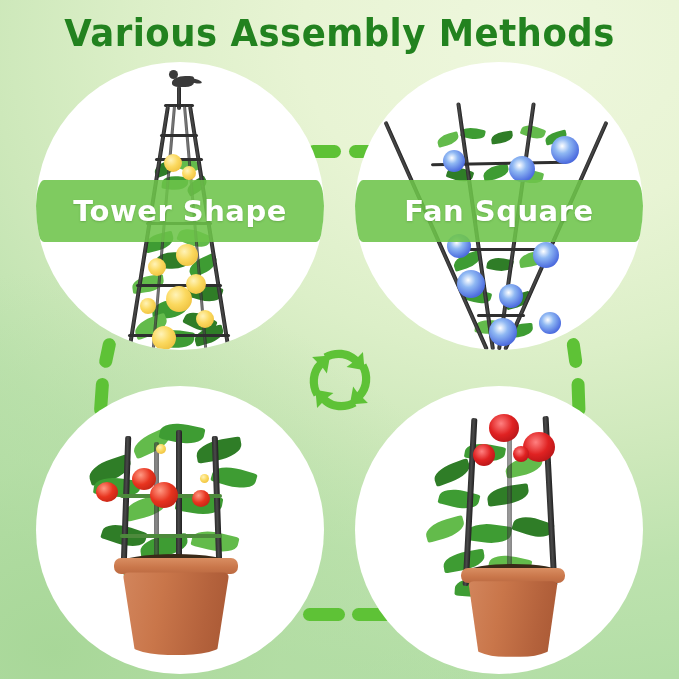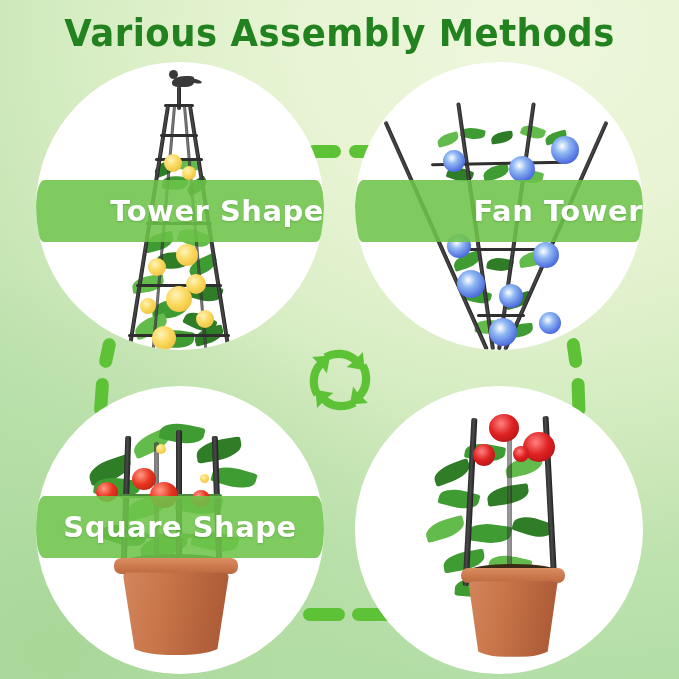--- a/index.html
+++ b/index.html
@@ -49,21 +49,21 @@
     background:rgba(109,196,74,.88);
     display:flex;align-items:center;justify-content:center;
     z-index:9;border-radius:8px/26px;
   }
   .band .band-label{
     color:#ffffff;font-size:29px;font-weight:700;letter-spacing:.5px;
     font-family:"DejaVu Sans", sans-serif;
     text-shadow:0 1px 2px rgba(60,120,40,.35);
     white-space:nowrap;transform:scaleX(1.0);
   }
-  #card-tower .band,#card-fan .band{top:118px;justify-content:flex-end;}
+  #card-tower .band,#card-fan .band{top:118px;}
   #card-square .band,#card-triangle .band{top:110px;}
 
   
   .dash{position:absolute;background:#5ec236;border-radius:20px;z-index:4;}
   .dash.h{height:13px;}
   .dash.v{width:13px;}
 
   
   #recycle{position:absolute;left:299px;top:339px;width:82px;height:82px;z-index:12;}
 
@@ -204,21 +204,21 @@
       <div class="bloom blue" style="left:154px;top:94px;width:26px;height:26px;"></div>
       <div class="bloom blue" style="left:196px;top:74px;width:28px;height:28px;"></div>
       <div class="bloom blue" style="left:92px;top:172px;width:24px;height:24px;"></div>
       <div class="bloom blue" style="left:178px;top:180px;width:26px;height:26px;"></div>
       <div class="bloom blue" style="left:102px;top:208px;width:28px;height:28px;"></div>
       <div class="bloom blue" style="left:144px;top:222px;width:24px;height:24px;"></div>
       <div class="bloom blue" style="left:134px;top:256px;width:28px;height:28px;"></div>
       <div class="bloom blue" style="left:184px;top:250px;width:22px;height:22px;"></div>
     </div>
     <div class="band">
-      <span class="band-label">Fan Tower</span>
+      <span class="band-label">Fan Square</span>
     </div>
   </div>
 
   <div class="card" id="card-square">
     <div class="scene">
 
       <div class="leaf dk" style="left:52px;top:74px;width:44px;height:20px;transform:rotate(-18deg);"></div>
       <div class="leaf" style="left:58px;top:92px;width:46px;height:19px;transform:rotate(8deg);"></div>
       <div class="leaf lt" style="left:96px;top:48px;width:40px;height:18px;transform:rotate(-24deg);"></div>
       <div class="leaf" style="left:124px;top:38px;width:44px;height:19px;transform:rotate(12deg);"></div>
@@ -246,23 +246,20 @@
       <div class="bloom tomato" style="left:156px;top:104px;width:18px;height:17px;"></div>
       <div class="bloom yellow" style="left:120px;top:58px;width:10px;height:10px;"></div>
       <div class="bloom yellow" style="left:164px;top:88px;width:9px;height:9px;"></div>
 
       <div class="soil" style="left:84px;top:168px;width:110px;height:18px;z-index:6;"></div>
       <div class="pot" style="left:78px;top:172px;width:124px;height:96px;">
         <div class="rim"></div>
         <div class="body"></div>
       </div>
     </div>
-    <div class="band">
-      <span class="band-label">Square Shape</span>
-    </div>
   </div>
 
   <div class="card" id="card-triangle">
     <div class="scene">
 
       <div class="leaf dk" style="left:78px;top:78px;width:38px;height:17px;transform:rotate(-20deg);"></div>
       <div class="leaf" style="left:110px;top:58px;width:40px;height:17px;transform:rotate(10deg);"></div>
       <div class="leaf lt" style="left:150px;top:72px;width:38px;height:17px;transform:rotate(-12deg);"></div>
       <div class="leaf" style="left:84px;top:104px;width:40px;height:18px;transform:rotate(14deg);"></div>
       <div class="leaf dk" style="left:132px;top:100px;width:42px;height:18px;transform:rotate(-8deg);"></div>

